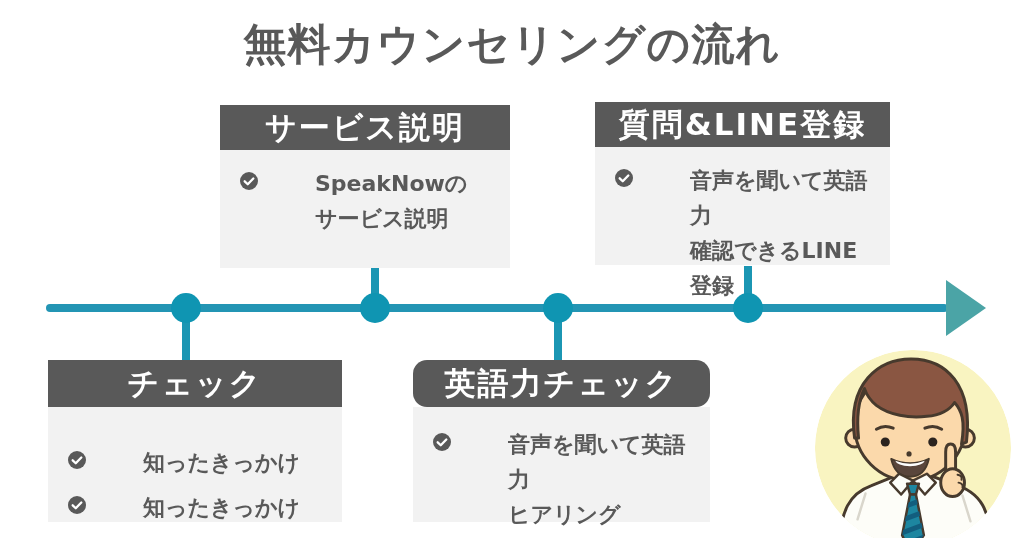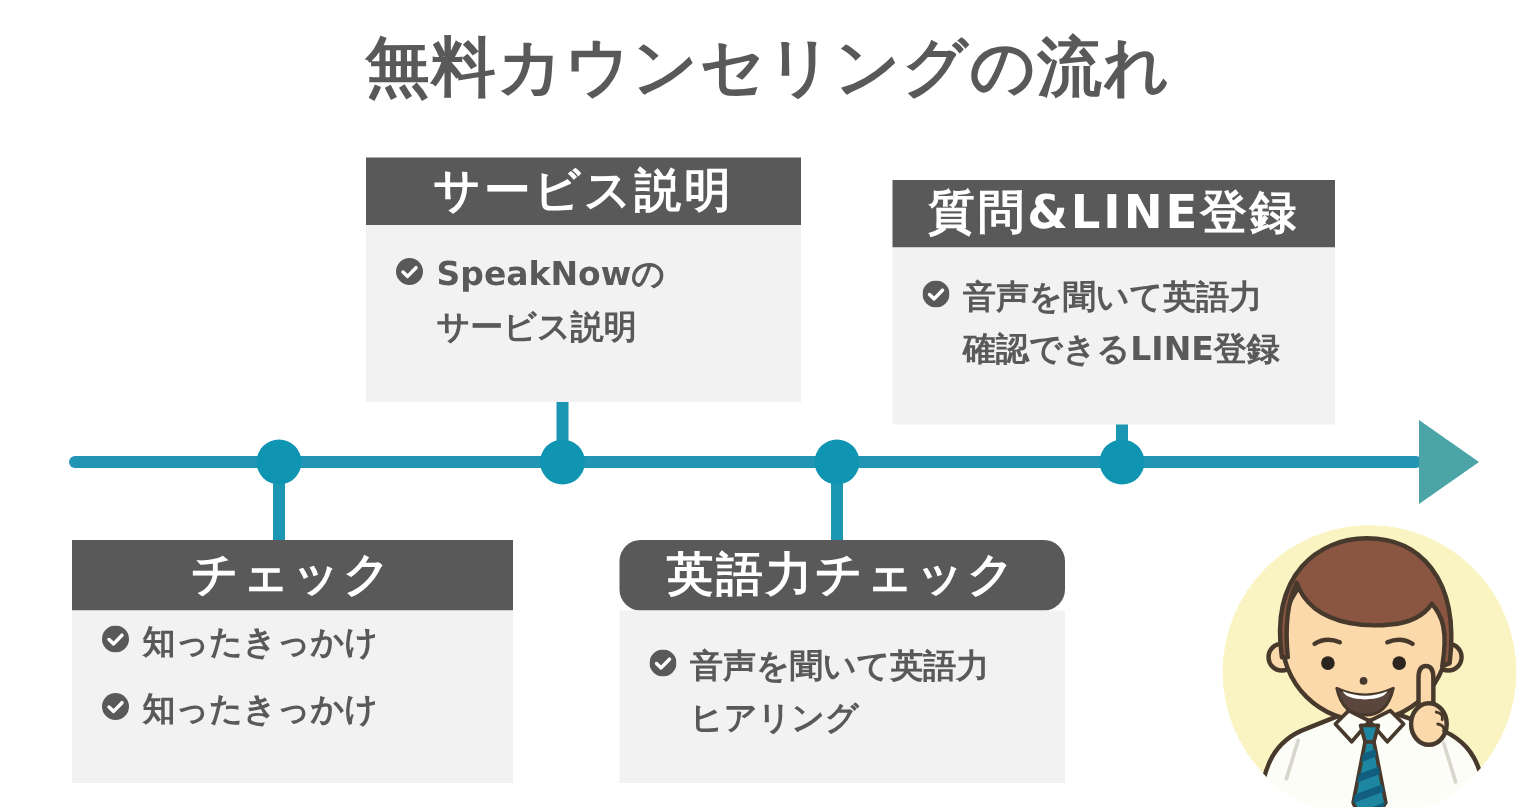--- a/index.html
+++ b/index.html
@@ -32,32 +32,32 @@
   .stub-4{left:744px;top:266px;height:42px;}
 
   
   .card{position:absolute;z-index:4;}
   .card-header{
     background:#595959;color:#ffffff;text-align:center;
     font-weight:bold;font-size:31px;letter-spacing:2px;
     height:45px;line-height:45px;
   }
   .card-body{background:#f2f2f2;padding:16px 18px 0 20px;box-sizing:border-box;}
-  .check-item{display:flex;align-items:flex-start;margin-bottom:10px;}
+  .check-item{display:flex;align-items:flex-start;margin-bottom:10px;gap:48px;}
   .check-icon{flex:0 0 18px;width:18px;height:18px;margin:6px 9px 0 0;}
   .check-icon svg{display:block;}
   .check-text{font-size:22px;font-weight:bold;color:#595959;line-height:35px;}
 
-  .card-service{left:244px;top:105px;width:290px;}
+  .card-service{left:220px;top:105px;width:290px;}
   .card-service .card-body{height:118px;}
-  .card-question{left:595px;top:120px;width:295px;}
+  .card-question{left:595px;top:102px;width:295px;}
   .card-question .card-body{height:118px;}
   .card-hearing{left:48px;top:360px;width:294px;}
   .card-hearing .card-header{height:47px;line-height:47px;}
-  .card-hearing .card-body{height:115px;padding-top:4px;}
+  .card-hearing .card-body{height:115px;padding-top:38px;}
   .card-engcheck{left:413px;top:360px;width:297px;}
   .card-engcheck .card-header{height:47px;line-height:47px;border-radius:14px;}
   .card-engcheck .card-body{height:115px;padding-top:20px;}
 
   
   .avatar{position:absolute;left:814px;top:349px;width:198px;height:198px;z-index:2;}
   .avatar svg{display:block;width:198px;height:198px;}
 </style>
 </head>
 <body>

